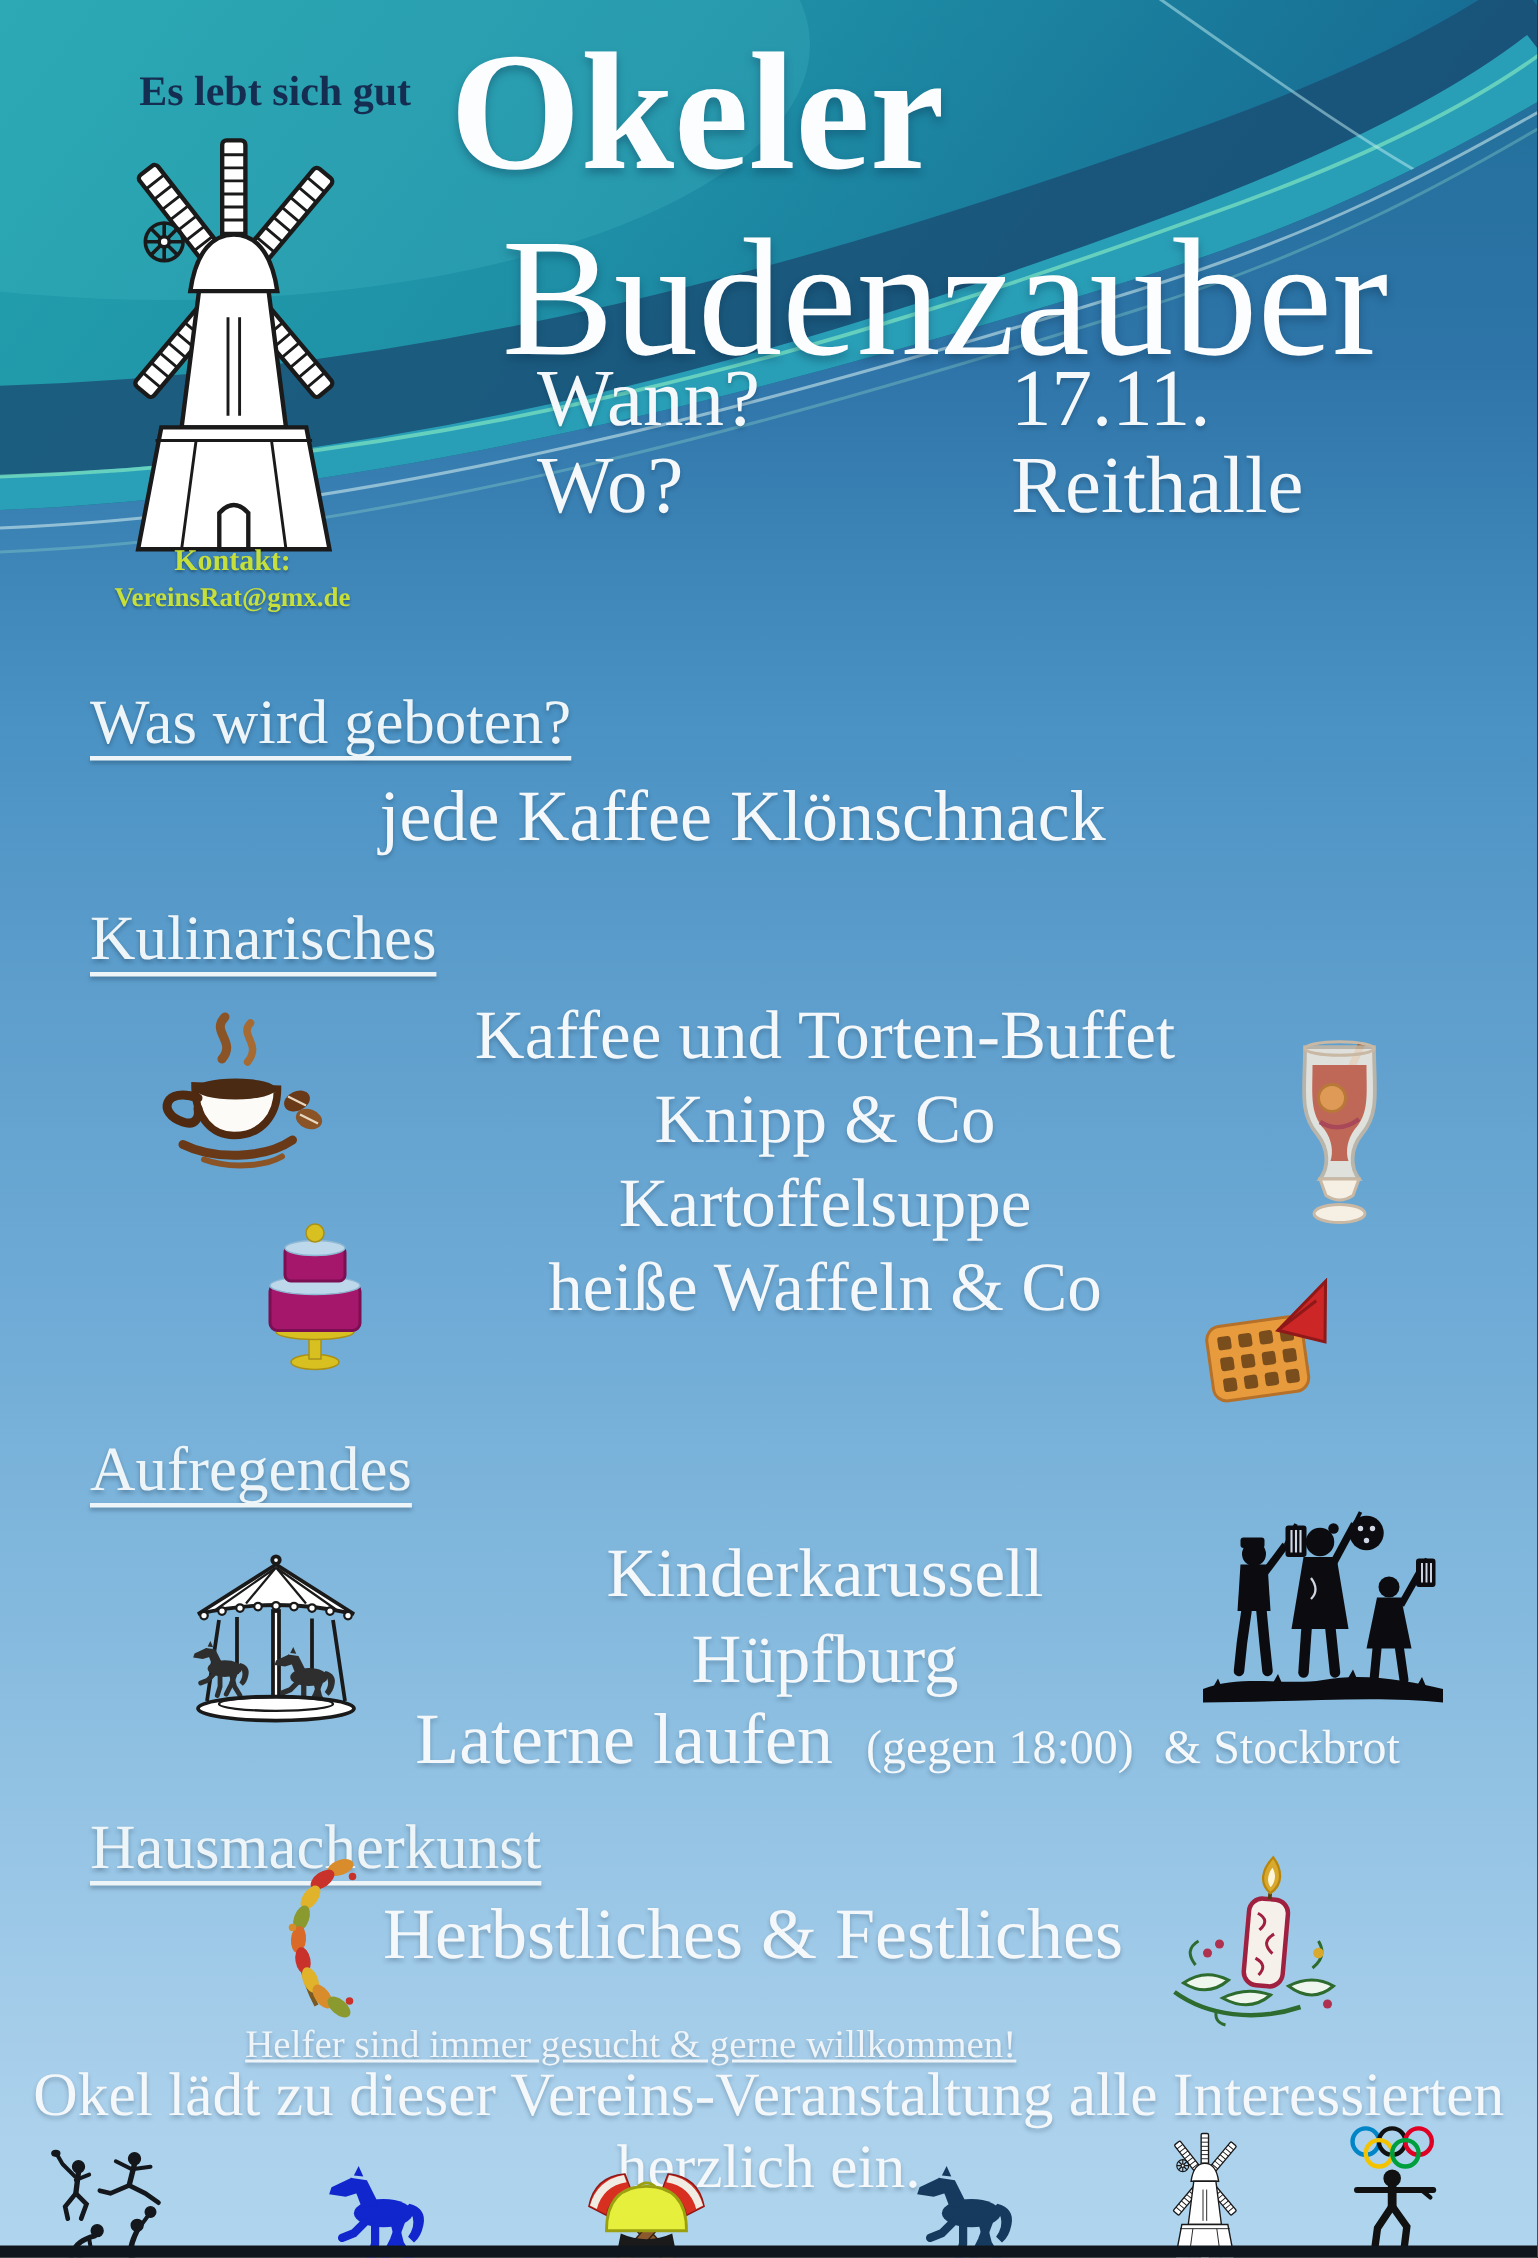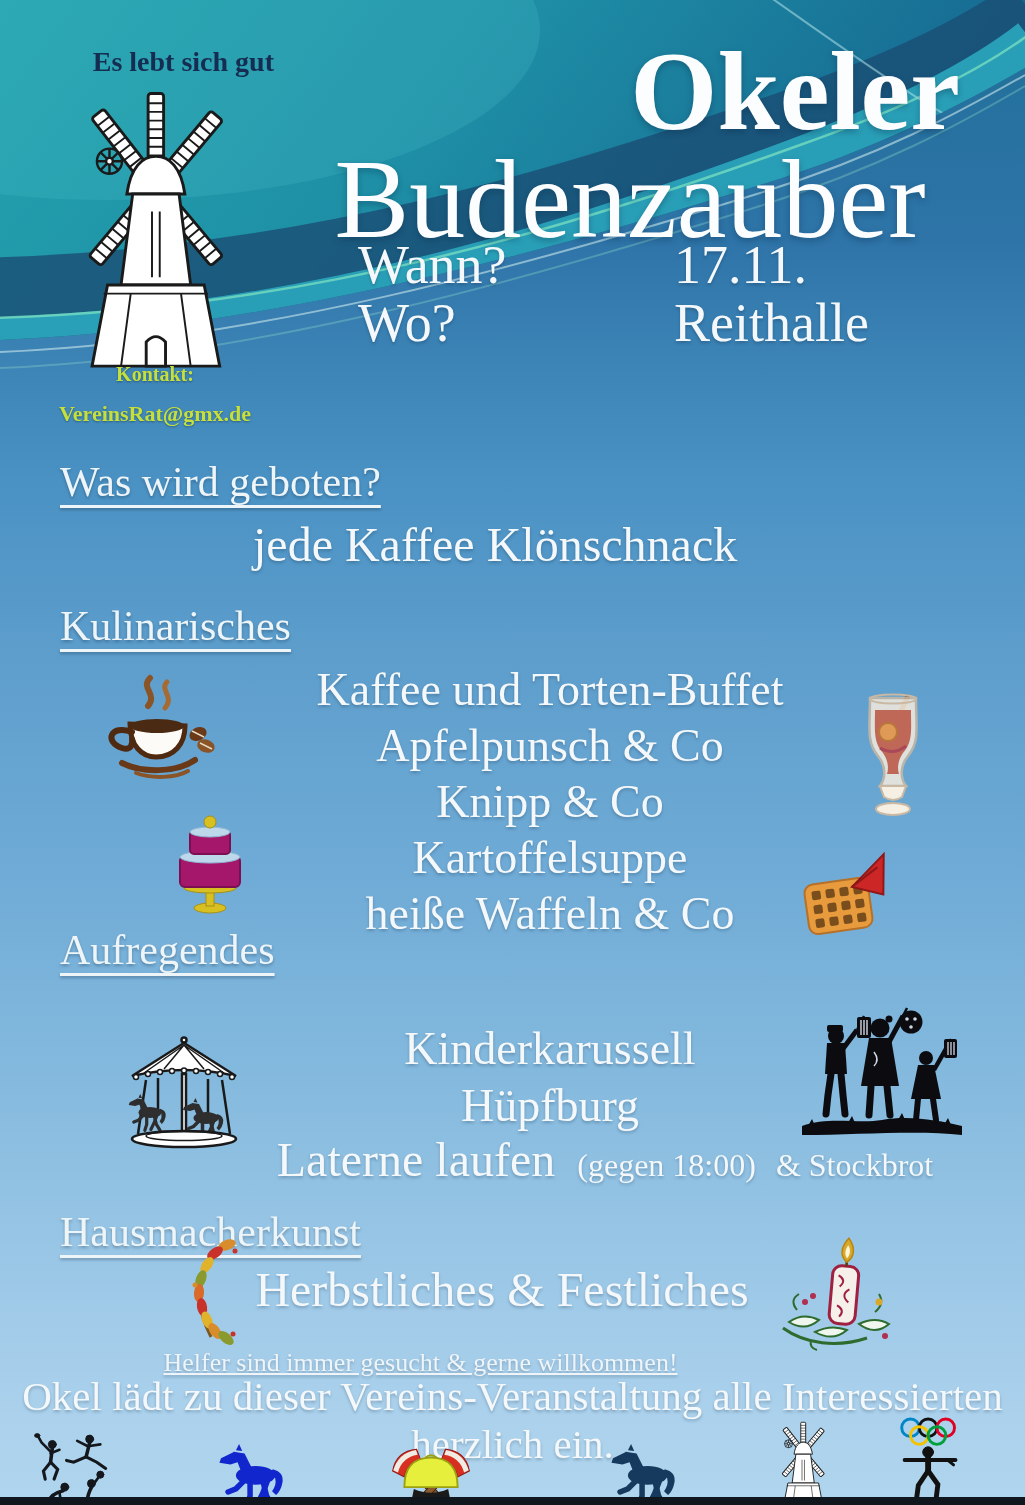--- a/index.html
+++ b/index.html
@@ -14,24 +14,24 @@
   .ctr{text-align:center;}
   .heading{
     font-size:42px;color:#eef5f8;text-shadow:0 2px 3px rgba(10,30,50,.3);
     text-decoration:underline;text-decoration-thickness:3px;text-underline-offset:9px;
   }
   .tagline{left:36px;top:10px;width:238px;text-align:right;
     color:#162d52;font-weight:bold;font-size:28px;line-height:32px;text-shadow:none;margin-top:36px;}
   .contact{left:14px;top:362px;width:282px;text-align:center;
     color:#c6df3a;font-weight:bold;line-height:24px;text-shadow:0 1px 2px rgba(0,30,40,.4);}
   .contact .c1{font-size:20px;}
-  .contact .c2{font-size:22px;margin-top:16px;}
-  .title1{left:300px;top:16px;width:660px;text-align:right;
+  .contact .c2{font-size:18px;}
+  .title1{left:300px;top:16px;width:660px;text-align:left;
     font-size:112px;font-weight:bold;color:#fbfdfe;line-height:118px;
-    text-shadow:0 3px 6px rgba(10,40,70,.35);margin-top:16px;}
+    text-shadow:0 3px 6px rgba(10,40,70,.35);}
   .title2{left:270px;top:140px;width:720px;text-align:center;
     font-size:112px;font-weight:normal;color:#fbfdfe;line-height:118px;
     text-shadow:0 3px 6px rgba(10,40,70,.35);}
   .details{left:358px;top:236px;font-size:54px;line-height:58px;}
   .details .row{display:flex;}
   .details .lbl{width:316px;}
   .list{font-size:46px;line-height:56px;}
   .lantern{font-size:48px;}
   .lantern .small{font-size:32px;}
   .invite{left:0;top:1372px;width:1025px;font-size:41px;}
@@ -136,21 +136,20 @@
       <span>Reithalle</span>
     </div>
   </div>
 
   <div class="abs heading" style="left:60px;top:458px">Was wird geboten?</div>
   <div class="abs txt" style="left:253px;top:517px;font-size:48px">jede Kaffee Klönschnack</div>
 
   <div class="abs heading" style="left:60px;top:602px">Kulinarisches</div>
   <div class="abs txt list ctr" style="left:230px;top:662px;width:640px">
     <div>Kaffee und Torten-Buffet</div>
-    <div>Apfelpunsch &amp; Co</div>
     <div>Knipp &amp; Co</div>
     <div>Kartoffelsuppe</div>
     <div>heiße Waffeln &amp; Co</div>
   </div>
 
   <span class="abs" style="left:92px;top:674px">
     <svg width="128" height="108" viewBox="0 0 128 108">
       <path d="M58 4 C48 14 66 20 56 32" stroke="#8a5427" stroke-width="6" fill="none" stroke-linecap="round"></path>
       <path d="M75 8 C67 16 83 22 73 34" stroke="#a66a33" stroke-width="5" fill="none" stroke-linecap="round"></path>
       <path d="M38 50 C38 72 50 83 64 83 C82 83 93 70 93 52 Z" fill="#fdfbf8" stroke="#4f2a10" stroke-width="5"></path>
@@ -211,21 +210,21 @@
             <rect x="31" y="63" width="9" height="9" rx="2"></rect>
           <rect x="45" y="63" width="9" height="9" rx="2"></rect>
             <rect x="59" y="63" width="9" height="9" rx="2"></rect>
         </g>
         <path d="M58 36 L94 8 L88 48 Z" fill="#cc2626" stroke="#8f1818" stroke-width="2"></path>
         <path d="M58 36 L86 20" stroke="#8f1818" stroke-width="2" fill="none"></path>
       </g>
     </svg>
   </span>
 
-  <div class="abs heading" style="left:60px;top:926px">Aufregendes</div>
+  <div class="abs heading" style="left:60px;top:956px">Aufregendes</div>
   <div class="abs txt list ctr" style="left:280px;top:1020px;width:540px;line-height:57px">
     <div>Kinderkarussell</div>
     <div>Hüpfburg</div>
   </div>
   <div class="abs txt lantern ctr" style="left:205px;top:1132px;width:800px">
     <span>Laterne laufen</span>
     <span class="small" style="margin-left:10px">(gegen 18:00)</span>
     <span class="small" style="margin-left:8px">&amp; Stockbrot</span>
   </div>
 

